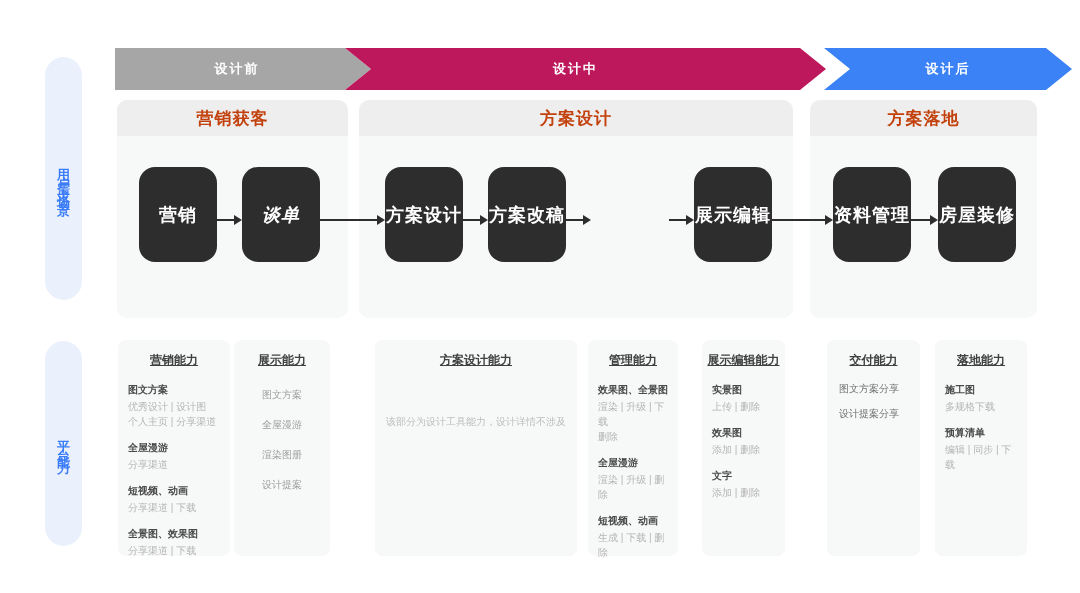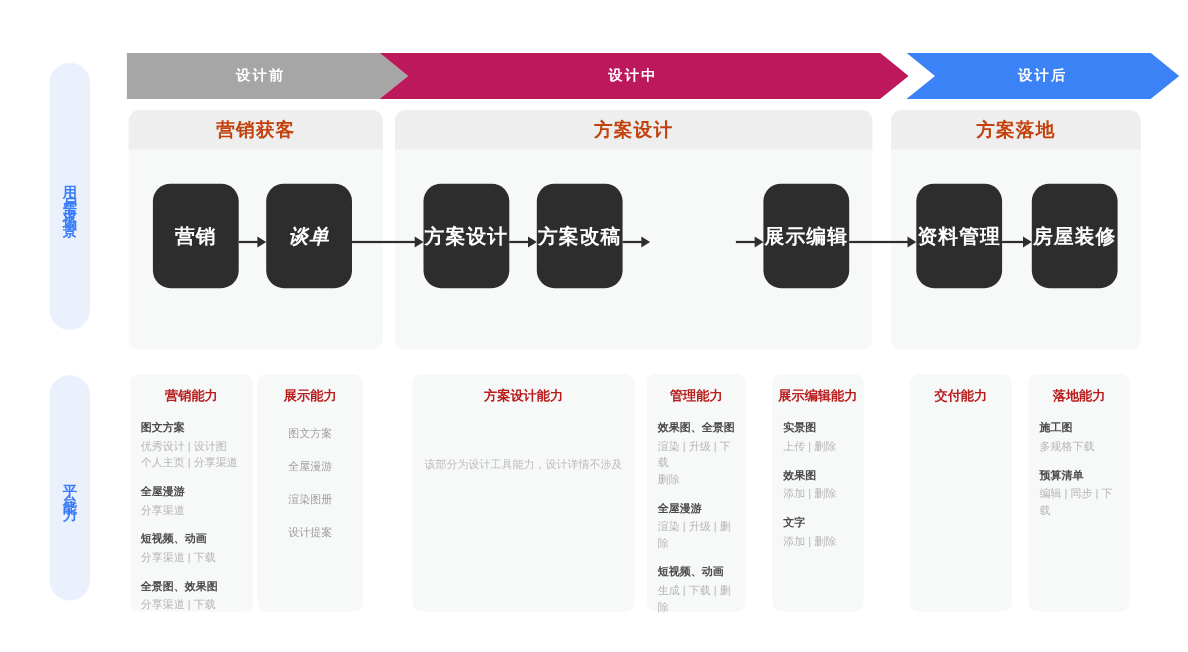--- a/index.html
+++ b/index.html
@@ -46,21 +46,21 @@
                      border-left:8px solid #2d2d2d;border-top:5px solid transparent;border-bottom:5px solid transparent;}
   #arr-1{left:217px;width:25px;} #arr-2{left:320px;width:65px;} #arr-3{left:463px;width:25px;}
   #arr-4{left:566px;width:25px;} #arr-5{left:669px;width:25px;} #arr-6{left:772px;width:61px;}
   #arr-7{left:911px;width:27px;}
 
   
   .cap{position:absolute;top:340px;height:216px;background:#f7f8f8;border-radius:8px;box-sizing:border-box;}
   #cap-1{left:118px;width:112px;} #cap-2{left:234px;width:96px;} #cap-3{left:375px;width:202px;}
   #cap-4{left:588px;width:90px;}  #cap-5{left:702px;width:83px;} #cap-6{left:827px;width:93px;}
   #cap-7{left:935px;width:92px;}
-  .cap-title{padding-top:13px;text-align:center;font-size:12px;font-weight:600;color:#b91c1c;line-height:14px;}
+  .cap-title{padding-top:13px;text-align:center;font-size:12px;font-weight:600;color:#404040;line-height:14px;text-decoration:underline;}
   .cap-body{padding:4px 10px 0 10px;}
   .cap-group{margin-top:11px;}
   .cap-group-name{font-size:10px;font-weight:bold;color:#4a4a4a;line-height:15px;margin-bottom:2px;}
   .cap-item{font-size:10px;color:#b5b5b5;line-height:15px;}
   .cap-list{margin-top:22px;text-align:center;}
   .cap-list-item{font-size:10px;color:#9e9e9e;margin-bottom:18px;line-height:12px;}
   .cap-feature-list{margin-top:16px;padding-left:12px;}
   .cap-feature{font-size:10px;color:#6f6f6f;margin-bottom:13px;line-height:12px;}
   .cap-note{margin-top:48px;text-align:center;font-size:10px;color:#bcbcbc;}
 </style>
@@ -178,20 +178,24 @@
       </div>
       <div class="cap-group">
         <div class="cap-group-name">文字</div>
         <div class="cap-item">添加 | 删除</div>
       </div>
     </div>
   </div>
 
   <div class="cap" id="cap-6">
     <div class="cap-title">交付能力</div>
+    <div class="cap-feature-list">
+      <div class="cap-feature">图文方案分享</div>
+      <div class="cap-feature">设计提案分享</div>
+    </div>
   </div>
 
   <div class="cap" id="cap-7">
     <div class="cap-title">落地能力</div>
     <div class="cap-body">
       <div class="cap-group">
         <div class="cap-group-name">施工图</div>
         <div class="cap-item">多规格下载</div>
       </div>
       <div class="cap-group">

